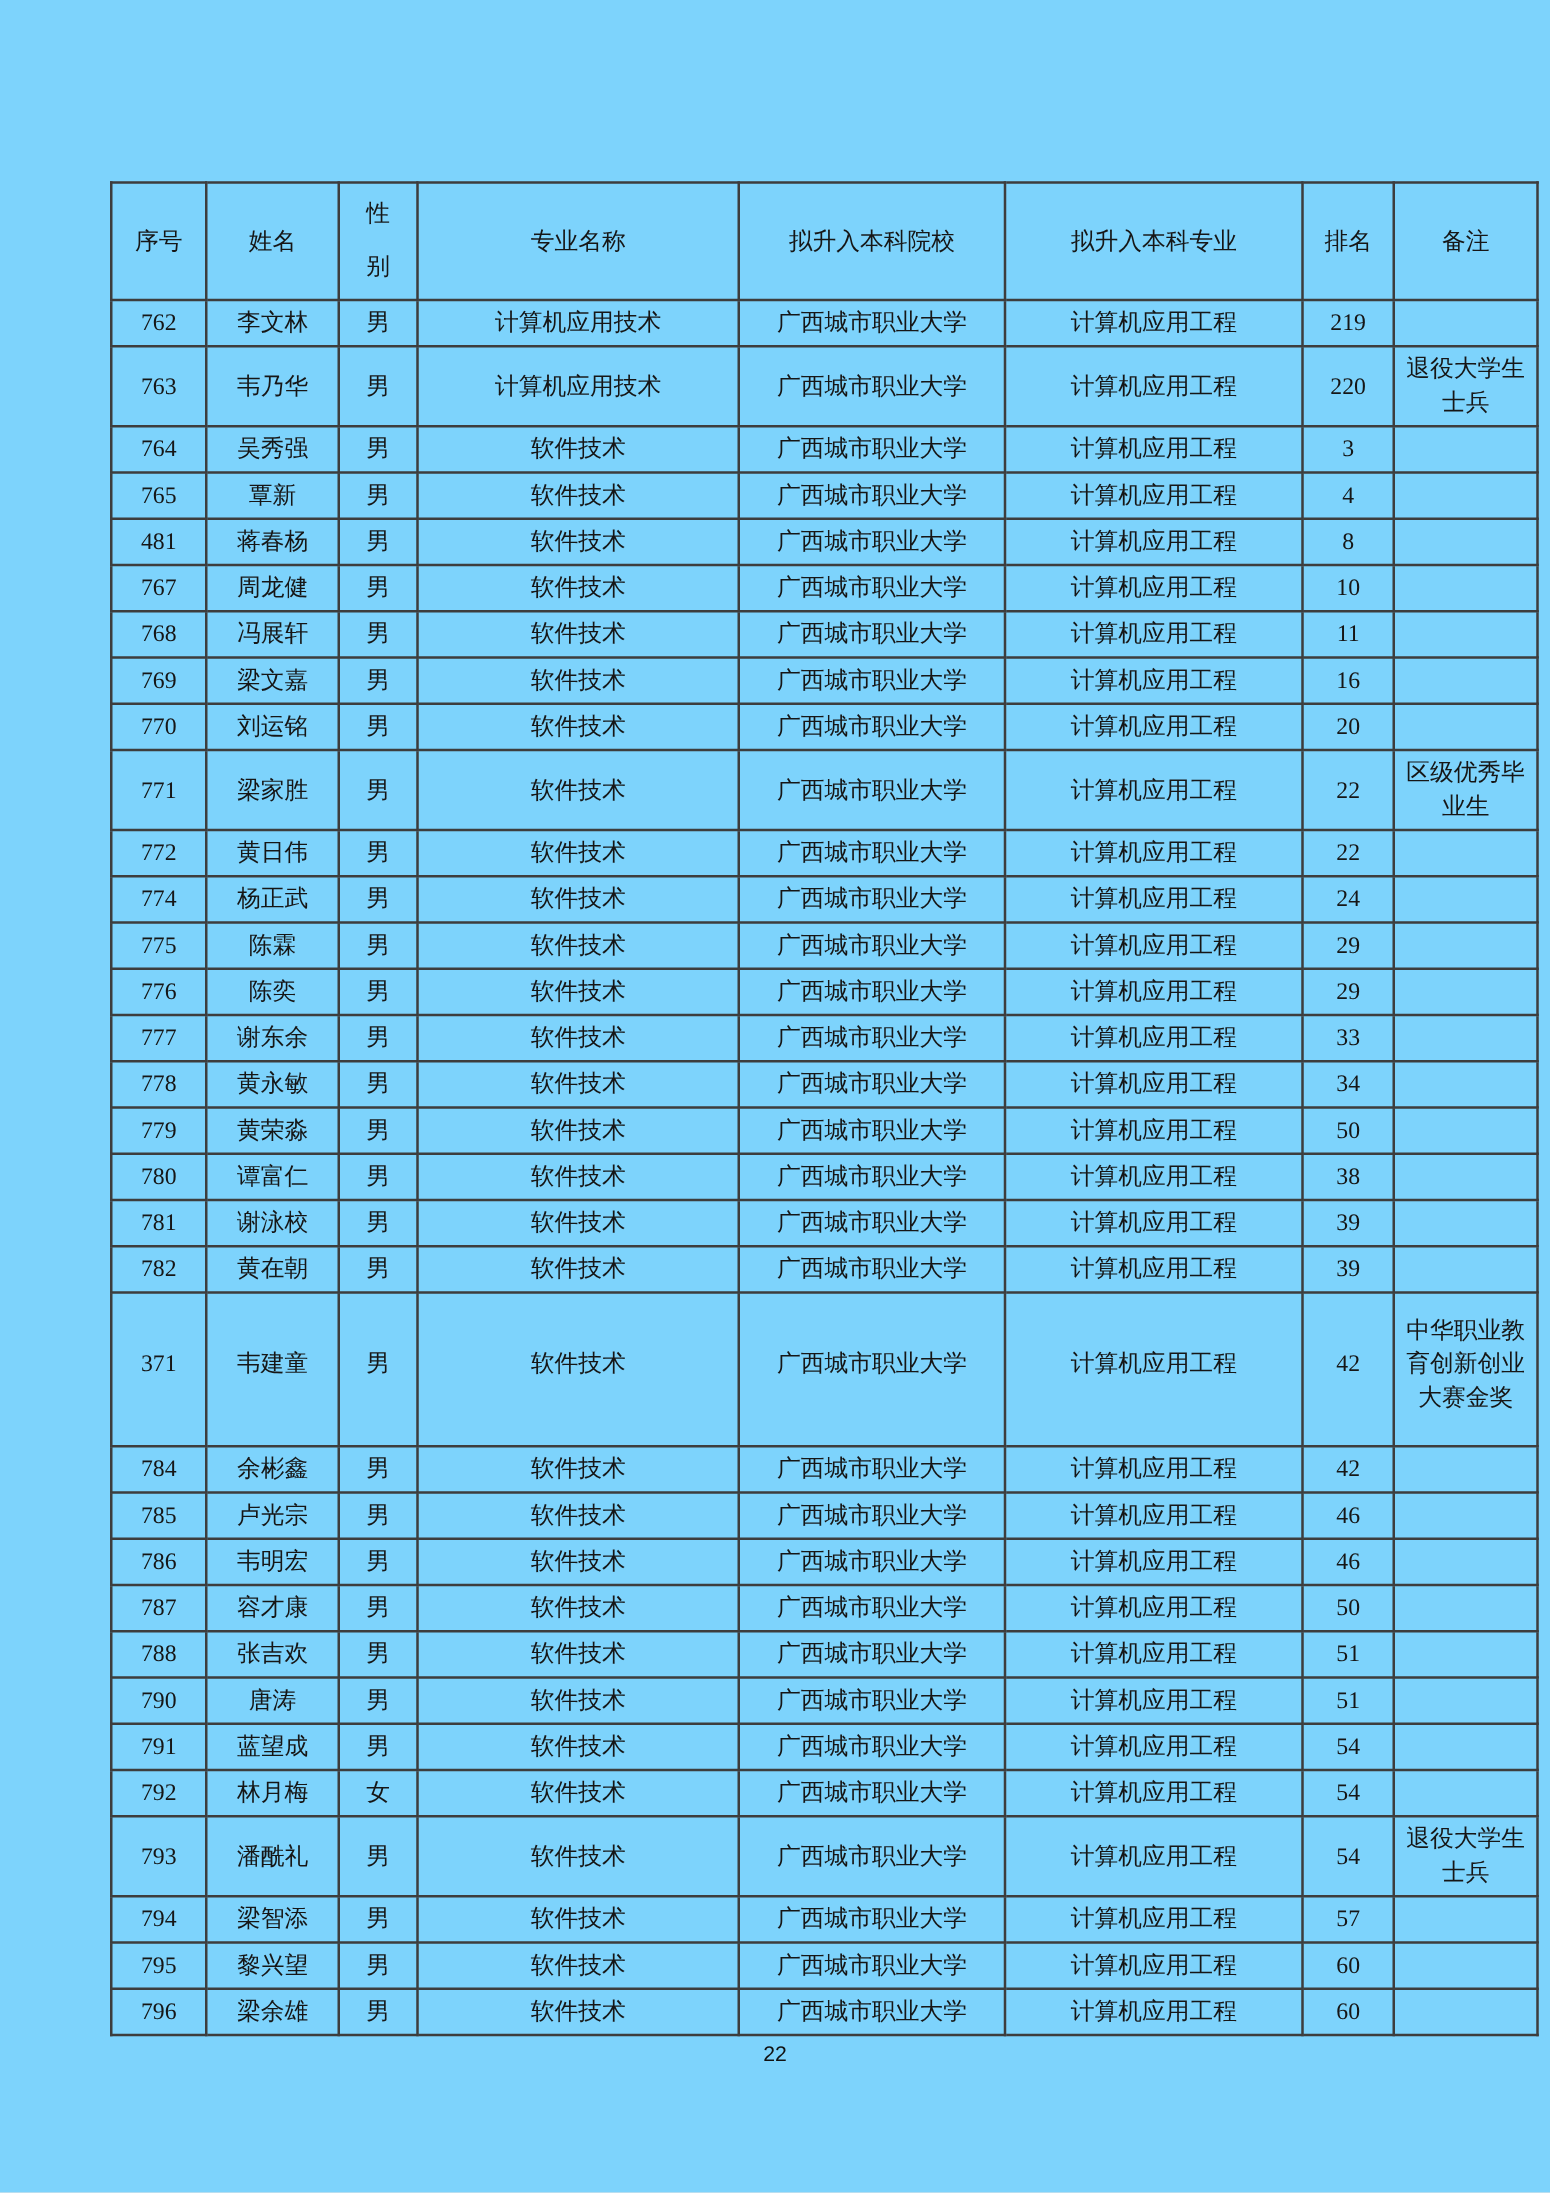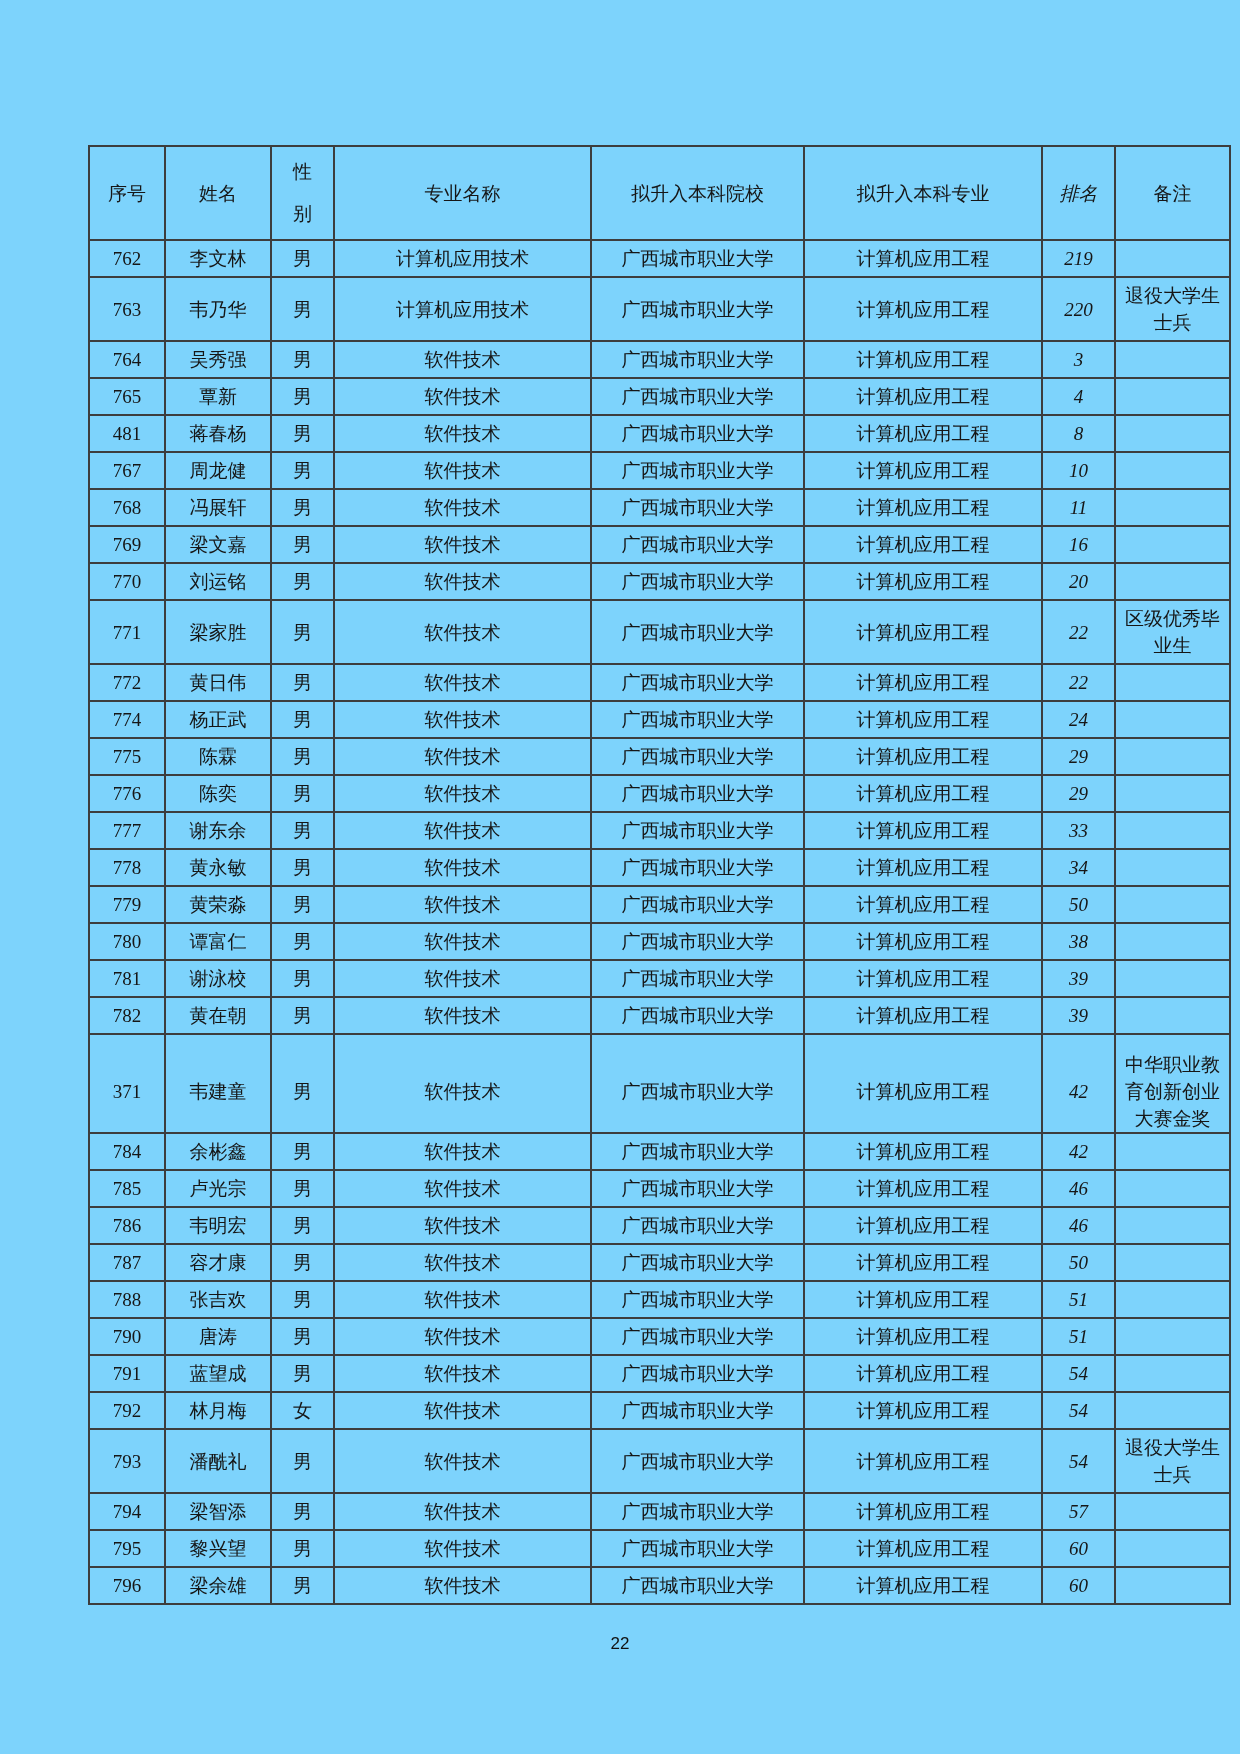--- a/index.html
+++ b/index.html
@@ -22,28 +22,28 @@
     border:2px solid #3d3d3d;
     text-align:center;
     vertical-align:middle;
     padding:4px 2px;
     line-height:27px;
     font-weight:normal;
     overflow:hidden;
   }
   thead tr{height:68px;}
   tbody tr{height:35px;}
-  tbody tr.xl td{padding-top:16px;padding-bottom:0;}
+  tbody tr.xl td{padding-top:16px;padding-bottom:24px;}
   .col-no{width:70px;}
   .col-name{width:100px;}
   .col-gender{width:57px;}
   .col-major{width:251px;}
   .col-college{width:207px;}
   .col-target_major{width:232px;}
-  .col-rank{width:67px;font-style:italic;}
+  .col-rank{width:67px;}
   .col-remark{width:109px;}
   th.col-gender span{display:inline-block;width:1.05em;line-height:42px;}
   td.col-remark{padding-left:14px;padding-right:14px;line-height:29px;}
   .page-number{
     position:absolute;left:0;top:1634px;width:100%;
     text-align:center;
     font-family:"Liberation Sans","DejaVu Sans",sans-serif;
     font-size:17px;color:#111;
   }
 </style>

